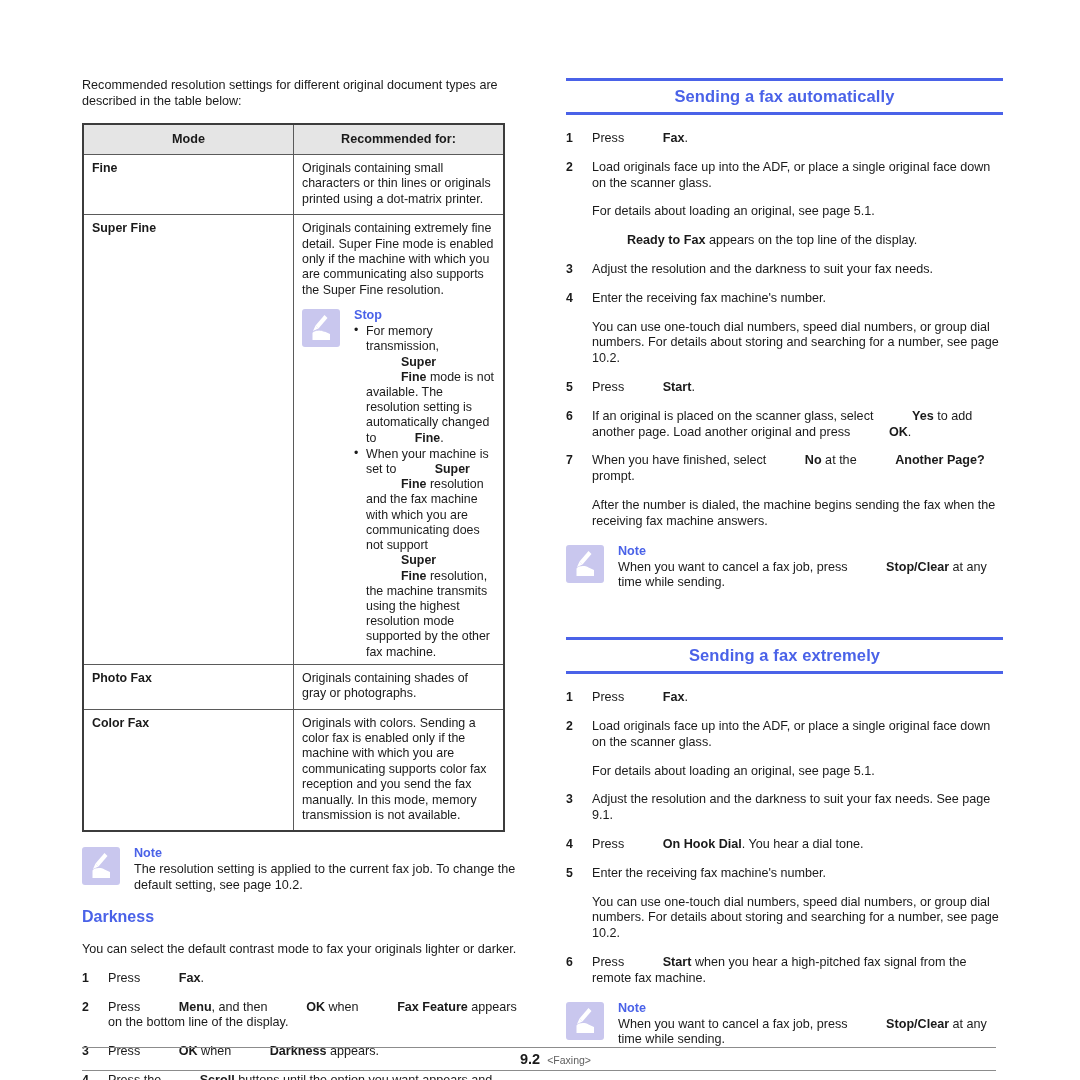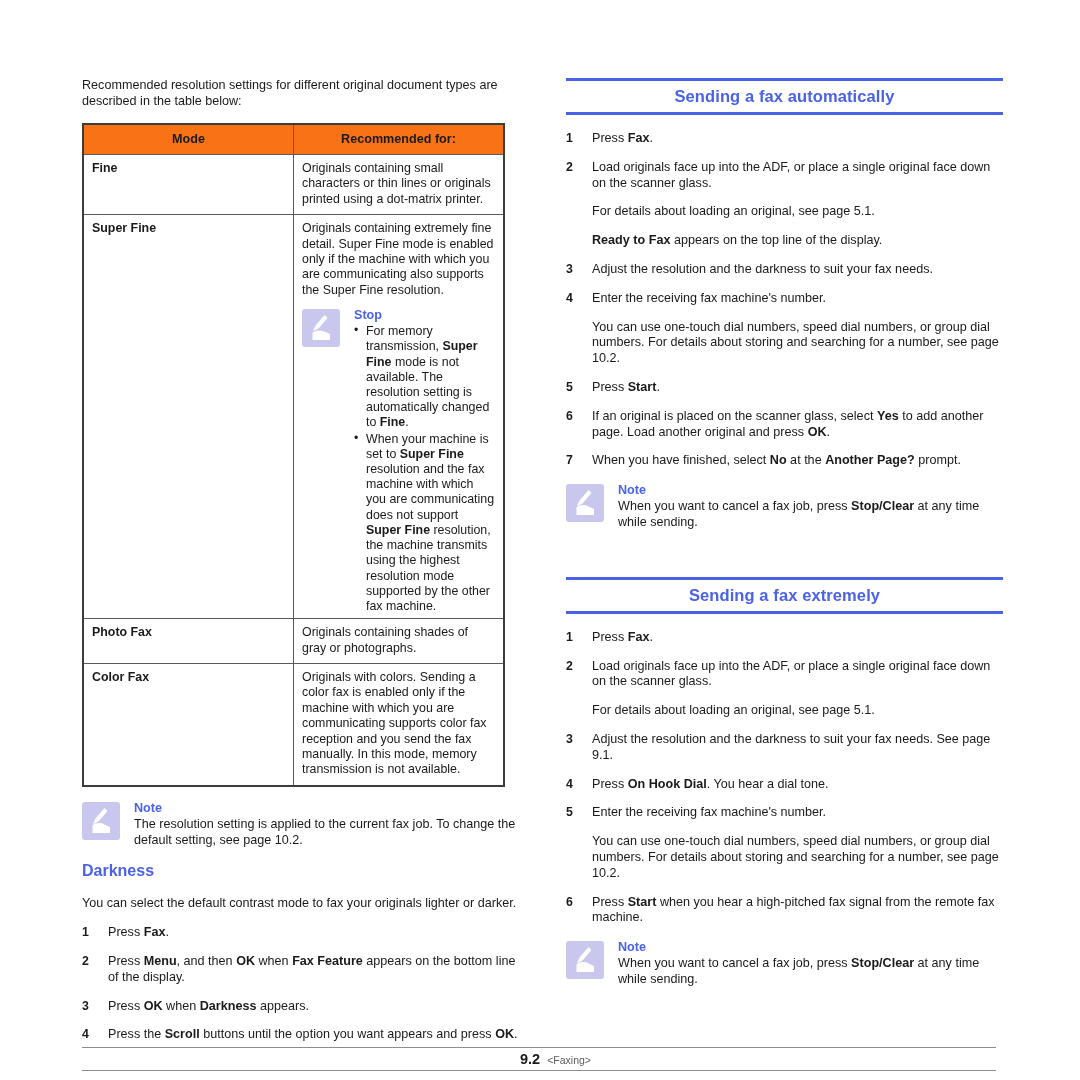--- a/index.html
+++ b/index.html
@@ -30,21 +30,21 @@
   .col-left  { left: 82px; }
   .col-right { left: 566px; }
 
   
   p.body {
     font-size: 12.6px;
     line-height: 15.8px;
     margin: 0 0 13px 0;
     color: #1a1a1a;
   }
-  b, strong { font-weight: bold; }
+  b, strong { font-weight: bold; margin-left: 35px; }
 
   
   .sec-head {
     margin: 0 0 16px 0;
   }
   .sec-head .rule-top,
   .sec-head .rule-bot {
     height: 0;
     border-top: 2px solid #4a62e8;
     border-bottom: 1px solid #4a62e8;
@@ -149,21 +149,21 @@
   }
   table.modes th, table.modes td {
     border: 1px solid #5a5a5a;
     vertical-align: top;
     padding: 6px 8px 7px 8px;
     font-size: 12.4px;
     line-height: 15.4px;
     text-align: left;
   }
   table.modes thead th {
-    background: #f97316;
+    background: #e5e5e5;
     text-align: center;
     font-weight: bold;
     font-size: 12.6px;
     padding: 7px 4px 7px 4px;
   }
   table.modes td.mode {
     font-weight: bold;
     width: 102px;
     white-space: nowrap;
   }
@@ -318,20 +318,21 @@
       <span>Press <b>Start</b>.</span>
     </div>
     <div class="step">
       <span class="num">6</span>
       <span>If an original is placed on the scanner glass, select <b>Yes</b> to add another page. Load another original and press <b>OK</b>.</span>
     </div>
     <div class="step">
       <span class="num">7</span>
       <span>When you have finished, select <b>No</b> at the <b>Another Page?</b> prompt.</span>
     </div>
+    <div class="cont">After the number is dialed, the machine begins sending the fax when the receiving fax machine answers.</div>
 
     <div class="note">
       <span class="note-icon">
         <svg width="38" height="38" viewBox="0 0 38 38">
           <path d="M22.5 6 L13.5 16.5 L16.5 19.5 L25.5 9 Z" fill="#ffffff"></path>
           <path d="M13.5 16.5 L11 22 L16.5 19.5 Z" fill="#ffffff"></path>
           <path d="M10.5 23.5 C13 20.5 19 20.5 22.5 22.5 L28 25 L28 31 L10.5 31 Z" fill="#ffffff"></path>
         </svg>
       </span>
       <div class="note-title">Note</div>

